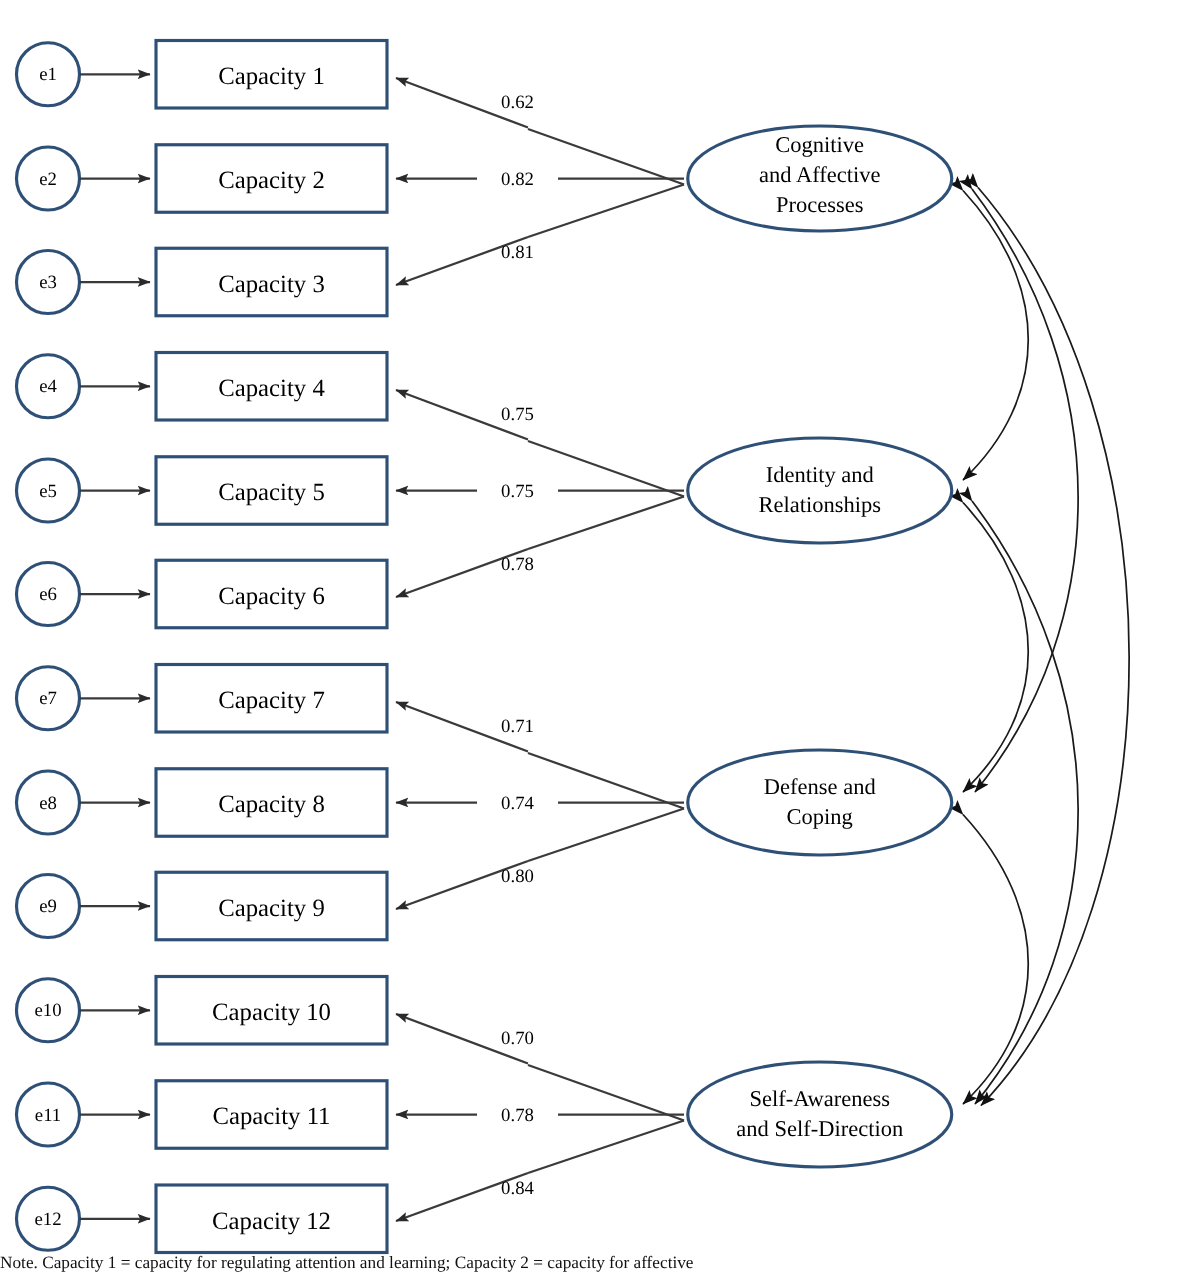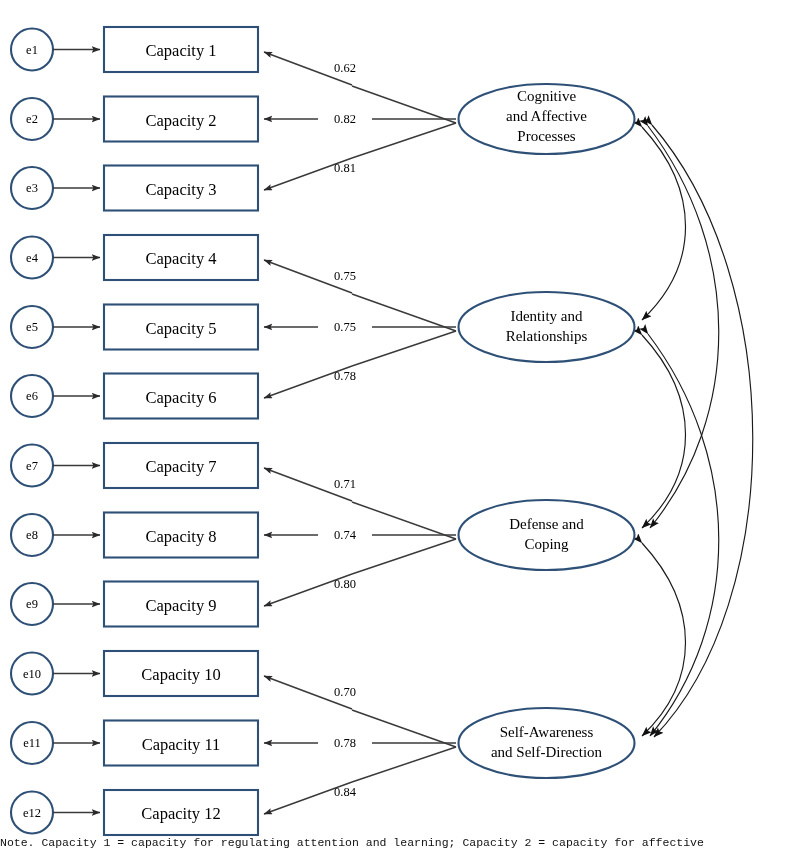--- a/index.html
+++ b/index.html
@@ -4,21 +4,21 @@
 <style>
   html,body{margin:0;padding:0;background:#ffffff;}
   body{
     width:785px;height:850px;position:relative;overflow:hidden;
     font-family:"Liberation Serif","DejaVu Serif",serif;
     color:#000000;
   }
   #diagram{position:absolute;left:0;top:0;width:785px;height:850px;display:block;}
   .note{
     position:absolute;left:0;top:836px;width:785px;
-    font-family:Liberation Mono, monospace;
+    font-family:Liberation Serif, serif;
     font-size:11.5px;line-height:13px;color:#111;
     white-space:nowrap;overflow:hidden;
   }
   svg text{font-family:"Liberation Serif","DejaVu Serif",serif;fill:#000;}
   .ind-label{font-size:16.5px;}
   .err-label{font-size:12.5px;}
   .fac-label{font-size:15px;}
   .load-label{font-size:12.5px;}
   .shape-stroke{fill:#ffffff;stroke:#2e5077;stroke-width:2.1;}
   .path-line{fill:none;stroke:#3a3a3a;stroke-width:1.5;}

